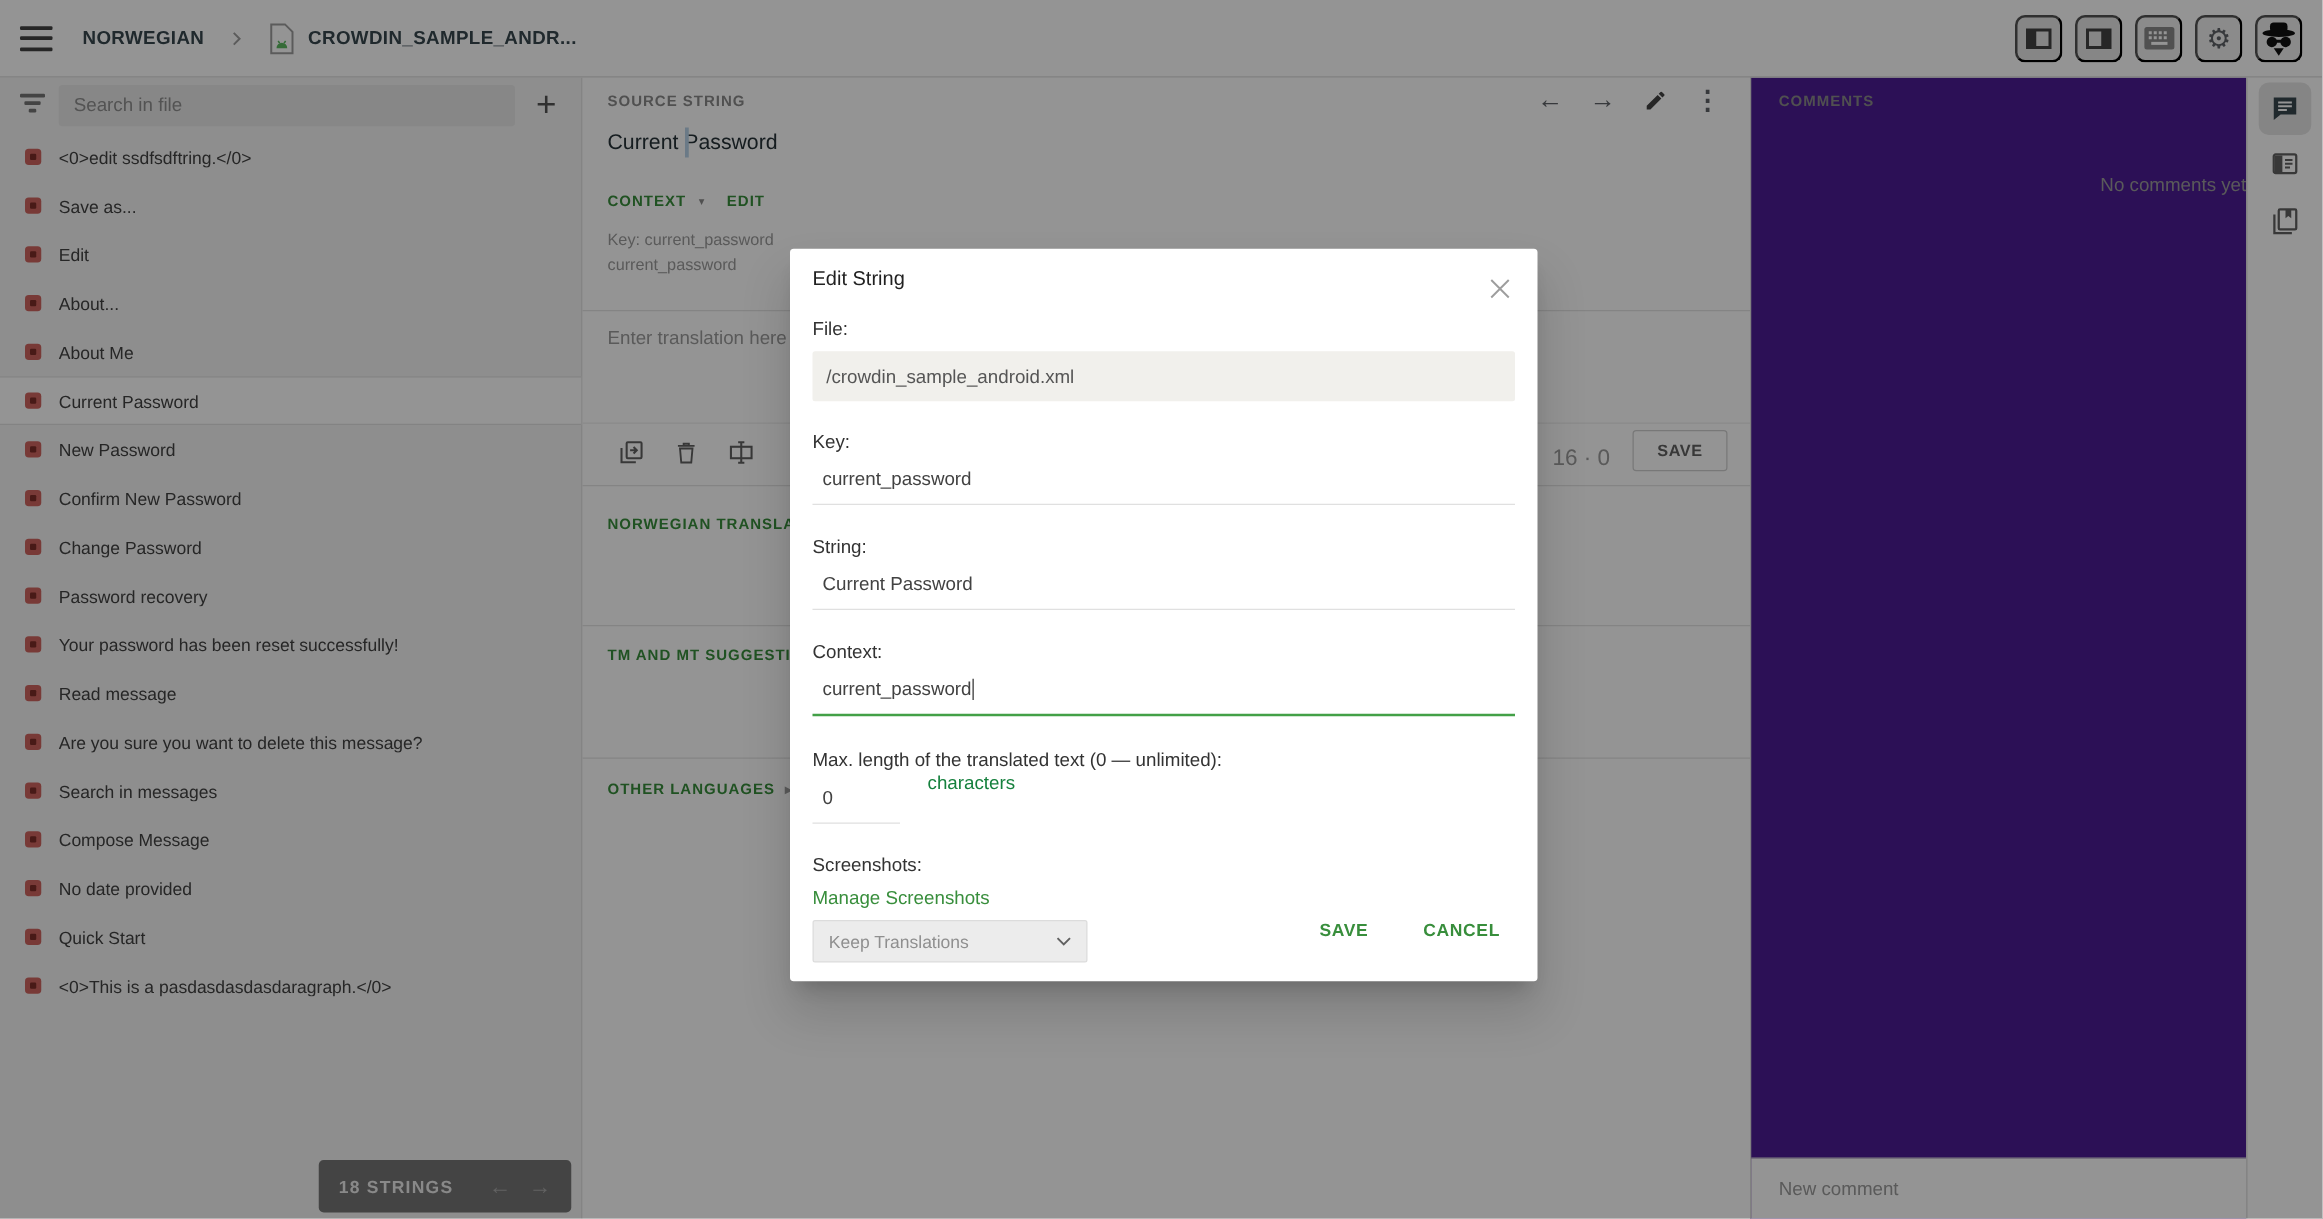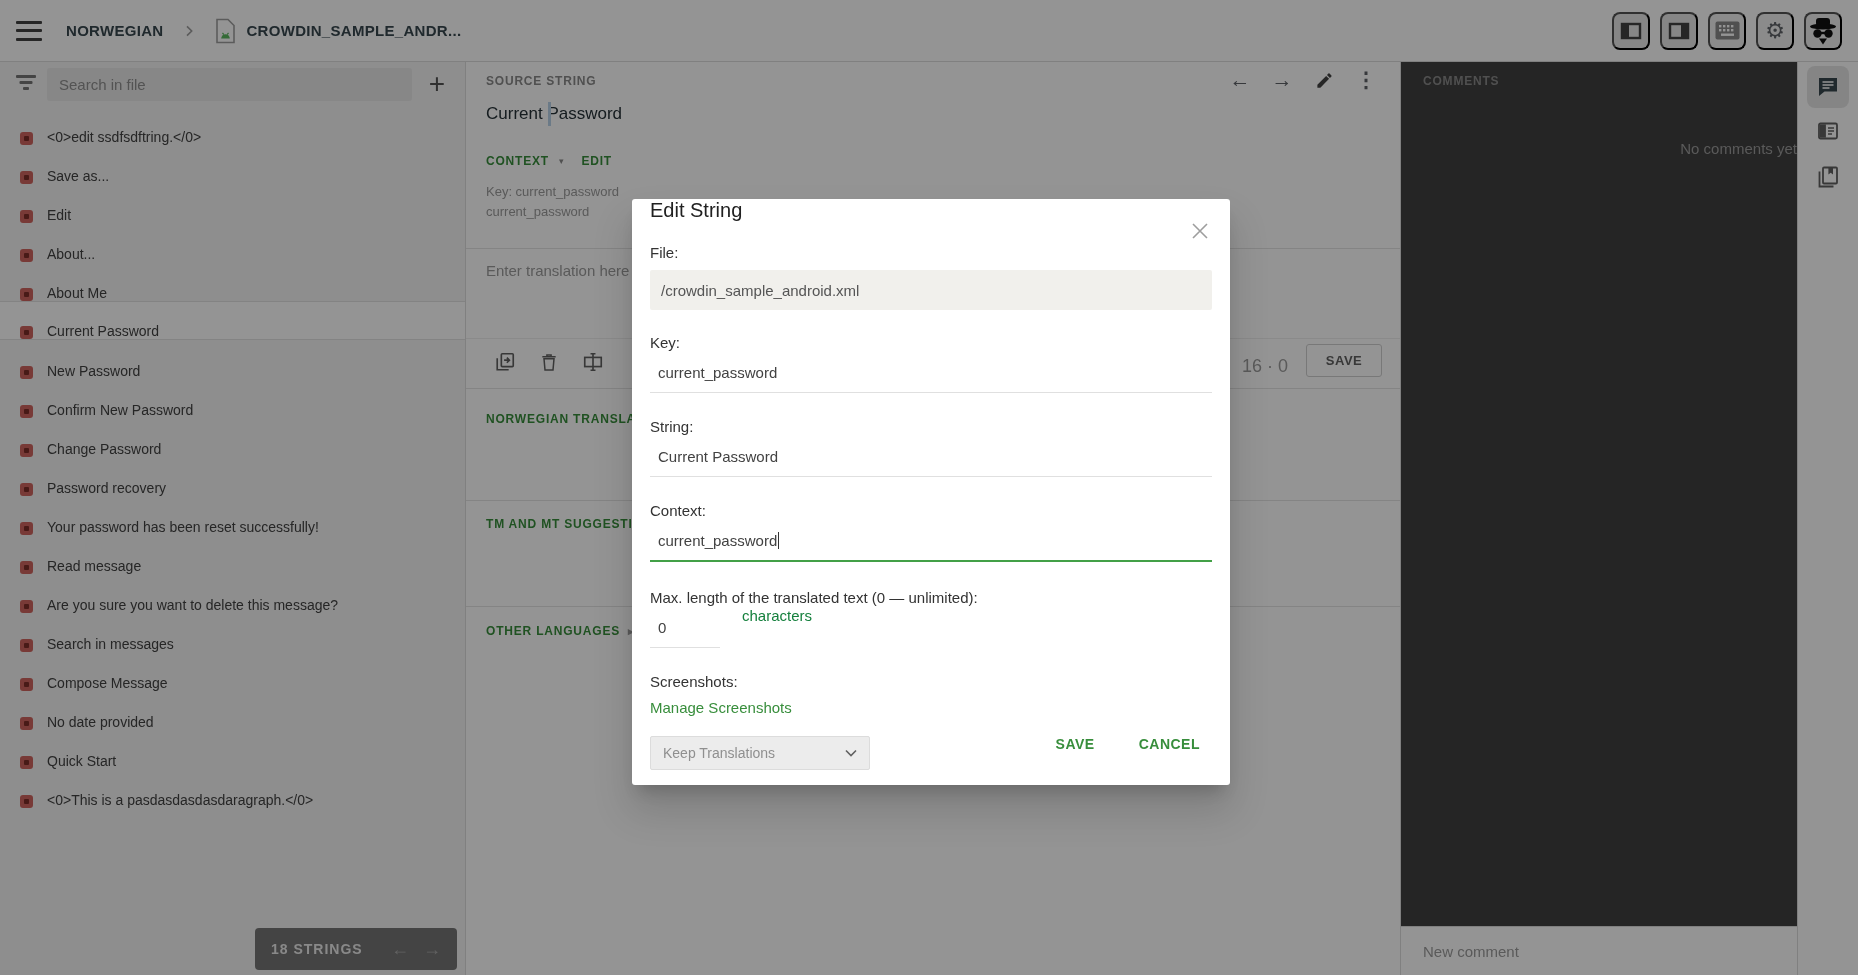--- a/index.html
+++ b/index.html
@@ -23,21 +23,21 @@
   .search-row{position:absolute;left:0;top:0;width:100%;height:44px}
   .filter-ic{position:absolute;left:16px;top:13px;width:20px;height:16px}
   .filter-ic i{position:absolute;left:50%;transform:translateX(-50%);height:2.5px;background:#757575;border-radius:1px}
   .filter-ic i:nth-child(1){top:0;width:20px}
   .filter-ic i:nth-child(2){top:6px;width:13px}
   .filter-ic i:nth-child(3){top:12px;width:6px}
   .search-input{position:absolute;left:47px;top:6px;width:365px;height:33px;background:#e9e9e9;border:none;border-radius:3px;padding:0 12px;font-size:15px;font-family:Liberation Sans, sans-serif;color:#424242}
   .search-input::placeholder{color:#8f8f8f}
   .add-btn{position:absolute;left:418px;top:3px;width:38px;height:38px;border:none;background:none;font-size:28px;color:#545454;cursor:pointer}
   .string-list{position:absolute;left:0;top:44px;right:0}
-  .list-item{height:39px;display:flex;align-items:flex-end;padding-left:20px;cursor:pointer}
+  .list-item{height:39px;display:flex;align-items:center;padding-left:20px;cursor:pointer}
   .list-item.selected{background:#fff;border-top:1px solid #e2e2e2;border-bottom:1px solid #e2e2e2}
   .status-icon{width:13px;height:13px;border-radius:3px;background:#cf655f;position:relative;flex:0 0 13px;margin-right:14px}
   .status-icon i{position:absolute;left:4px;top:4px;width:5px;height:5px;border-radius:1px;background:#7c2d29}
   .item-label{font-size:14px;color:#424242;white-space:nowrap;overflow:hidden;text-overflow:ellipsis;padding-right:12px}
   .pager{position:absolute;left:255px;top:866px;width:202px;height:42px;background:#757575;border-radius:4px;display:flex;align-items:center;padding:0 16px}
   .pager-label{font-size:14px;font-weight:bold;letter-spacing:1px;color:#ececec}
   .pager-arrows{margin-left:auto;display:flex;gap:14px}
   .pager-arrow{background:none;border:none;font-size:18px;color:#a9a9a9;cursor:pointer}
 
   
@@ -56,36 +56,36 @@
   .hr{position:absolute;left:0;right:0;height:1px;background:#e4e4e4}
   .placeholder{position:absolute;left:20px;top:200px;font-size:15px;color:#9b9b9b}
   .icon-row{position:absolute;left:24px;top:286px;display:flex;gap:14px}
   .ibtn{width:30px;height:28px;border:none;background:none;display:flex;align-items:center;justify-content:center;cursor:pointer}
   .counter{position:absolute;left:776px;top:294px;font-size:18px;color:#9b9b9b}
   .save-outline{position:absolute;left:840px;top:282px;width:76px;height:33px;border:1px solid #cfcfcf;border-radius:3px;background:#fff;font-family:inherit;font-size:13px;font-weight:bold;letter-spacing:.5px;color:#616161;cursor:pointer}
   .sec-label{position:absolute;left:20px;font-size:12px;font-weight:bold;letter-spacing:.8px;color:#388e3c;display:flex;align-items:center;gap:8px}
   .sec-arrow{color:#9e9e9e;font-size:11px}
 
   
-  .comments{position:absolute;left:1400px;top:62px;bottom:0;width:397px;background:#404040;border-left:1px solid #ddd}
+  .comments{position:absolute;left:1400px;top:62px;bottom:0;width:397px;background:#4c1d95;border-left:1px solid #ddd}
   .comments-header{position:absolute;left:22px;top:12px;font-size:12px;font-weight:bold;letter-spacing:.8px;color:#8a8a8a}
   .no-comments{position:absolute;left:0;right:0;top:78px;text-align:right;font-size:15px;color:#9b9b9b}
   .comments-divider{position:absolute;left:0;right:0;top:864px;height:1px;background:#ddd}
   .new-comment{position:absolute;left:0;top:865px;width:100%;height:48px;border:none;padding:0 22px;font-size:15px;font-family:inherit;color:#424242}
   .new-comment::placeholder{color:#9b9b9b}
 
   
   .rail{position:absolute;left:1797px;top:62px;bottom:0;width:61px;background:#fff;border-left:1px solid #ddd}
   .rail-btn{position:absolute;left:9px;width:42px;height:42px;border:none;background:none;border-radius:8px;display:flex;align-items:center;justify-content:center;cursor:pointer}
   .rail-btn.active{background:#e6e6e6}
 
   
   .overlay{position:absolute;inset:0;background:rgba(0,0,0,.42);z-index:50}
   .modal{position:absolute;left:632px;top:199px;width:598px;height:586px;background:#fff;border-radius:3px;z-index:60;box-shadow:0 11px 15px -7px rgba(0,0,0,.2),0 24px 38px 3px rgba(0,0,0,.14);padding:0 18px}
-  .modal-title{font-size:20px;color:#212121;padding-top:0}
+  .modal-title{font-size:16px;color:#212121;padding-top:16px}
   .modal-close{position:absolute;right:16px;top:18px;width:28px;height:28px;border:none;background:none;cursor:pointer;display:flex;align-items:center;justify-content:center}
   .m-label{font-size:15px;color:#333}
   .m-label.file{margin-top:22px}
   .file-box{margin-top:9px;height:40px;background:#f1f0ec;border-radius:2px;display:flex;align-items:center;padding:0 11px;font-size:15px;color:#555}
   .u-field{border-bottom:1px solid #e0e0e0;padding:13px 8px 11px;font-size:15px;color:#424242;position:relative;white-space:pre}
   .u-field.green{border-bottom:2px solid #43a047}
   .m-label.key{margin-top:24px}
   .m-label.string{margin-top:25px}
   .m-label.context{margin-top:25px}
   .m-label.maxlen{margin-top:27px;color:#333}

